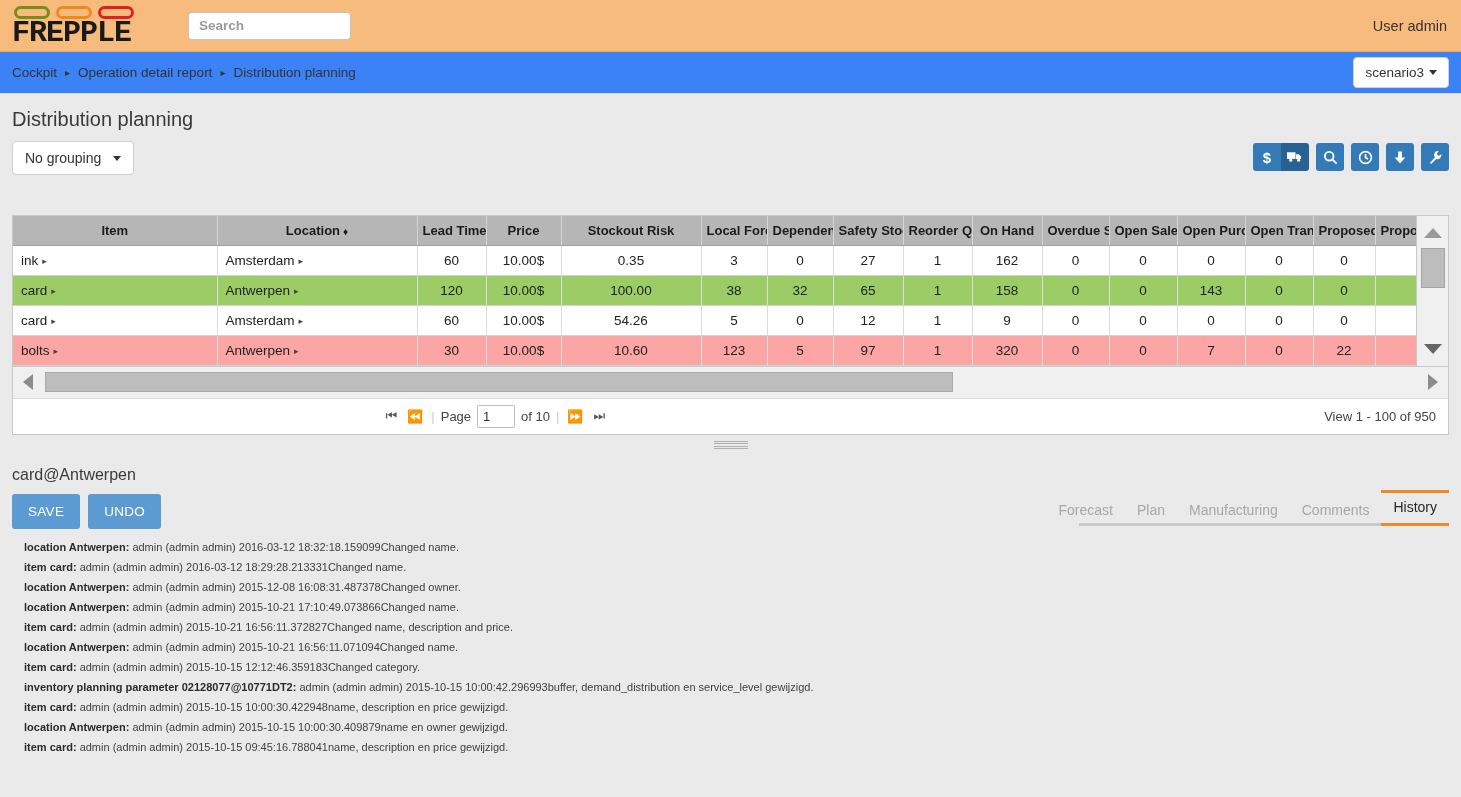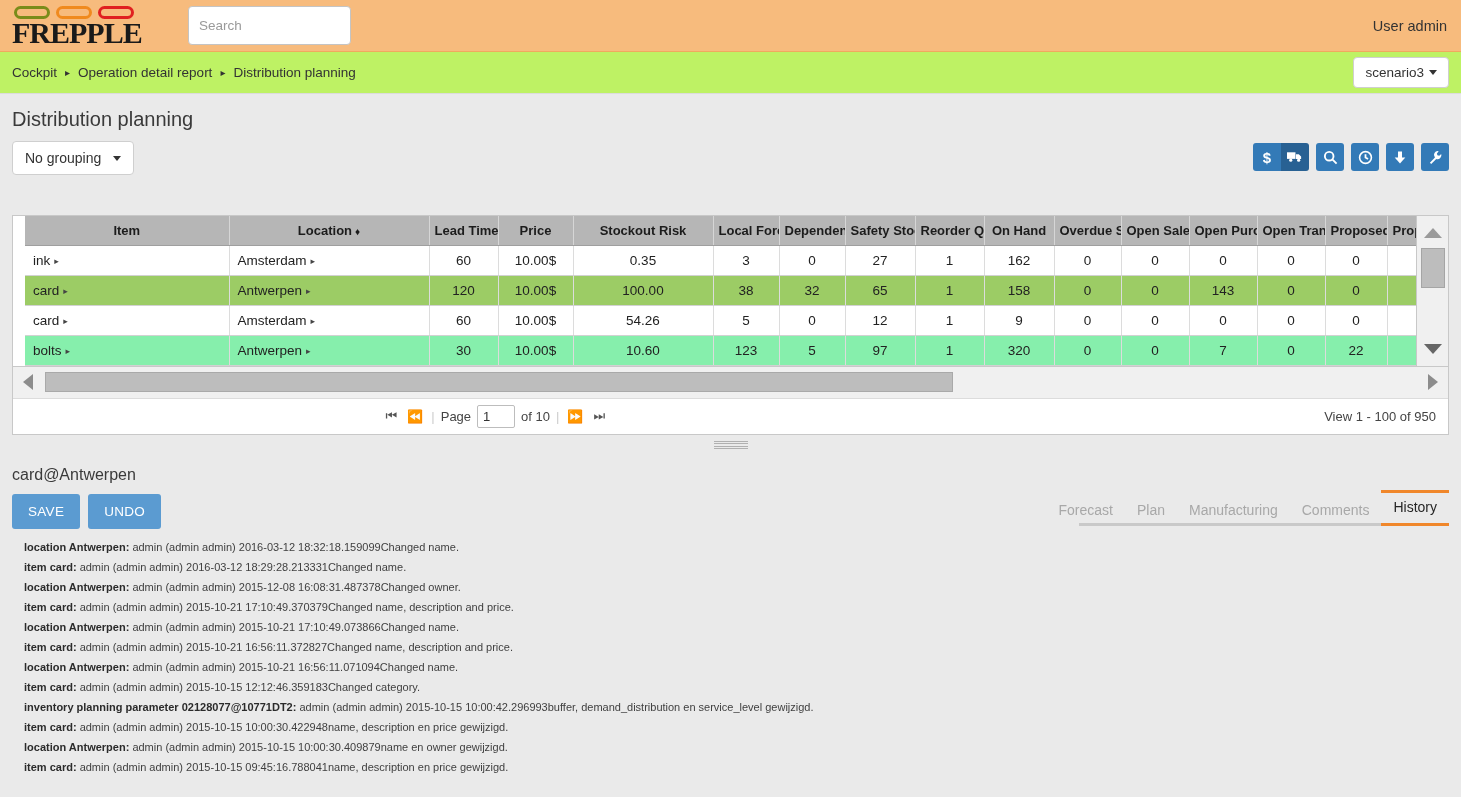--- a/index.html
+++ b/index.html
@@ -22,43 +22,43 @@
     padding: 0 14px 0 12px;
     border-bottom: 1px solid #f0a95e;
   }
   .logo { display: flex; flex-direction: column; margin-right: 26px; width: 128px; }
   .logo-pills { display: flex; gap: 6px; margin-bottom: 1px; padding-left: 2px; }
   .pill { width: 36px; height: 13px; border-radius: 8px; background: transparent; }
   .pill.p1 { border: 3px solid #7a8c1a; }
   .pill.p2 { border: 3px solid #f08a1e; }
   .pill.p3 { border: 3px solid #e02020; }
   .logo-word {
-    font-family: Liberation Serif, serif;
+    font-family: Liberation Mono, monospace;
     font-size: 30px; font-weight: 700; letter-spacing: -1px;
     color: #1a1a1a; line-height: 26px;
   }
   .nav-links { display: flex; align-items: center; gap: 0; flex: 0 0 auto; }
   .nav-links a {
     color: #333; text-decoration: none; font-size: 14.5px;
     padding: 8px 12px; white-space: nowrap;
   }
   .nav-search {
-    margin-left: 22px; width: 163px; height: 39px;
+    margin-left: 22px; width: 163px; height: 28px;
     border: 1px solid #c4c4c4; border-radius: 4px;
     background: #fff; font-size: 13.5px; color: #333;
-    padding: 0 10px; font-family: "Liberation Sans", sans-serif;
+    padding: 0 10px; font-family: "Liberation Sans", sans-serif; font-weight: bold;
   }
   .nav-search::placeholder { color: #9a9a9a; }
   .nav-spacer { flex: 1 1 auto; }
   .nav-user { font-size: 14.5px; color: #333; white-space: nowrap; }
 
   
   .crumbbar {
     height: 42px;
-    background: #bef264;
+    background: #3b82f6;
     display: flex; align-items: center;
     padding: 0 12px 0 12px;
     border-bottom: 1px solid #dcdcdc;
   }
   .crumbs { display: flex; align-items: center; font-size: 13.5px; color: #333; }
   .crumbs a { color: #333; text-decoration: none; }
   .crumb-sep { margin: 0 8px; font-size: 10px; color: #333; }
   .scenario-btn {
     margin-left: auto;
     background: #fff; border: 1px solid #cfcfcf; border-radius: 4px;
@@ -101,39 +101,39 @@
   .tool-group .tool-btn:last-child { border-radius: 0 3px 3px 0; }
   .tool-btn.active { background: #286193; }
   .tool-btn svg { display: block; }
 
   
   .grid-wrap {
     border: 1px solid #c8c8c8;
     background: #fff;
   }
   .grid-scroll { display: flex; }
-  .grid-main { flex: 1 1 auto; overflow: hidden; padding-left: 12px; }
+  .grid-main { flex: 1 1 auto; overflow: hidden; }
   table.grid { border-collapse: collapse; table-layout: fixed; width: 1417px; }
   table.grid th {
     background: #b6b6b6; color: #1c1c1c;
     font-size: 13px; font-weight: 700;
     height: 29px; padding: 0 5px;
     border-right: 1px solid #d6d6d6;
     border-bottom: 1px solid #9f9f9f;
     text-align: center; white-space: nowrap; overflow: hidden;
   }
   table.grid td {
     font-size: 13.5px; height: 30px; padding: 0 8px;
     border-right: 1px solid #dcdcdc;
     border-bottom: 1px solid #d2d2d2;
     white-space: nowrap; overflow: hidden; color: #222;
   }
   td.num { text-align: center; }
   td.txt { text-align: left; }
-  tr.alt td { background: #86efac; }
+  tr.alt td { background: #fca5a5; }
   tr.sel td { background: #9ccc65; }
   .arrow-r { font-size: 9px; color: #444; margin-left: 4px; vertical-align: 1px; }
   .sort-ind { font-size: 10px; margin-left: 3px; }
 
   .vscroll {
     width: 32px; flex: 0 0 32px; background: #f0f0f0;
     border-left: 1px solid #c8c8c8;
     display: flex; flex-direction: column; align-items: center;
     position: relative;
   }
@@ -457,21 +457,20 @@
       <div class="tab">Manufacturing</div>
       <div class="tab">Comments</div>
       <div class="tab active">History</div>
     </div>
   </div>
 
   <div class="history">
     <div class="hline"><b>location Antwerpen:</b><span> admin (admin admin) 2016-03-12 18:32:18.159099Changed name.</span></div>
     <div class="hline"><b>item card:</b><span> admin (admin admin) 2016-03-12 18:29:28.213331Changed name.</span></div>
     <div class="hline"><b>location Antwerpen:</b><span> admin (admin admin) 2015-12-08 16:08:31.487378Changed owner.</span></div>
-    <div class="hline"><b>item card:</b><span> admin (admin admin) 2015-10-21 17:10:49.370379Changed name, description and price.</span></div>
     <div class="hline"><b>location Antwerpen:</b><span> admin (admin admin) 2015-10-21 17:10:49.073866Changed name.</span></div>
     <div class="hline"><b>item card:</b><span> admin (admin admin) 2015-10-21 16:56:11.372827Changed name, description and price.</span></div>
     <div class="hline"><b>location Antwerpen:</b><span> admin (admin admin) 2015-10-21 16:56:11.071094Changed name.</span></div>
     <div class="hline"><b>item card:</b><span> admin (admin admin) 2015-10-15 12:12:46.359183Changed category.</span></div>
     <div class="hline"><b>inventory planning parameter 02128077@10771DT2:</b><span> admin (admin admin) 2015-10-15 10:00:42.296993buffer, demand_distribution en service_level gewijzigd.</span></div>
     <div class="hline"><b>item card:</b><span> admin (admin admin) 2015-10-15 10:00:30.422948name, description en price gewijzigd.</span></div>
     <div class="hline"><b>location Antwerpen:</b><span> admin (admin admin) 2015-10-15 10:00:30.409879name en owner gewijzigd.</span></div>
     <div class="hline"><b>item card:</b><span> admin (admin admin) 2015-10-15 09:45:16.788041name, description en price gewijzigd.</span></div>
 
   </div>

